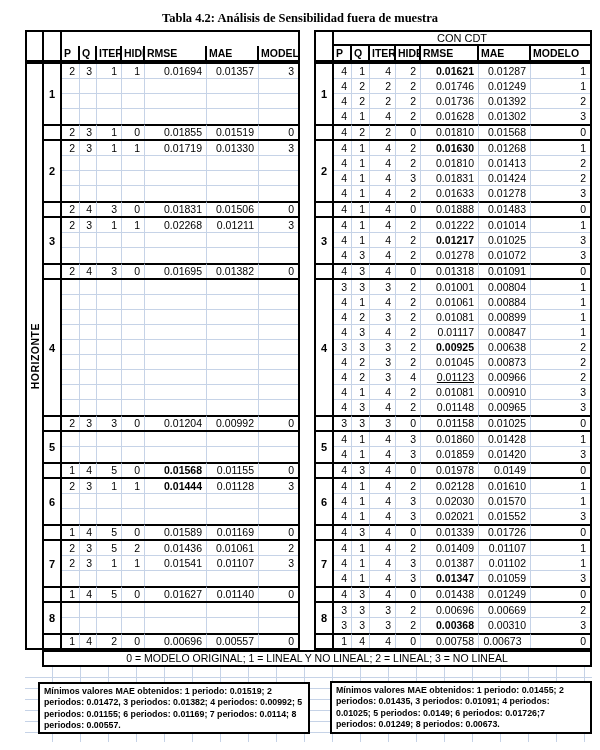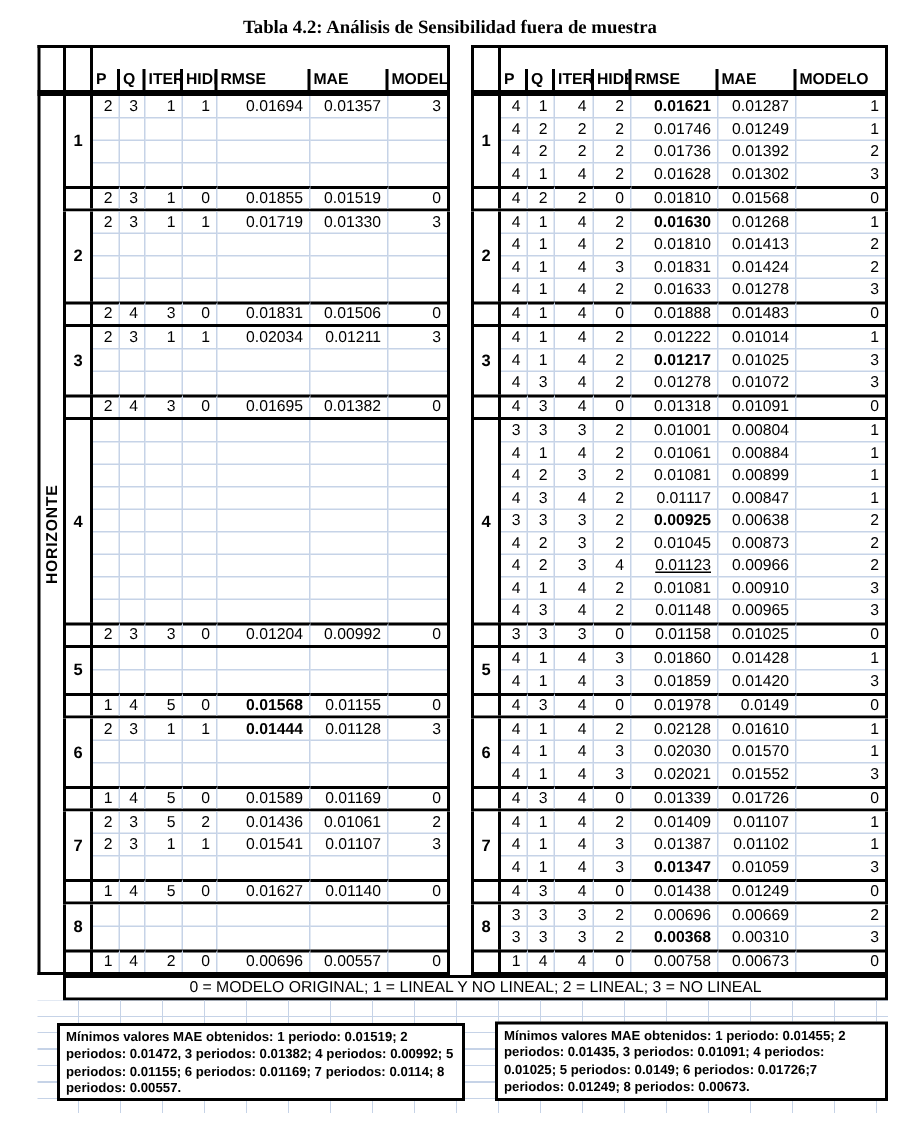--- a/index.html
+++ b/index.html
@@ -189,21 +189,21 @@
         <div class="c m0 lrow" style="grid-area: 5 / 7;">0.01506</div>
         <div class="c lcol m0 lrow" style="grid-area: 5 / 8;">0</div>
       </div>
       <div class="block" style="grid-template-columns: 18px 18px 17px 25px 23px 62px 52px 39px;">
         <div class="hlab" style="grid-area: 1 / 1 / span 3;">3</div>
         <div class="hlast" style="grid-area: 4 / 1;"></div>
         <div class="c" style="grid-area: 1 / 2;">2</div>
         <div class="c" style="grid-area: 1 / 3;">3</div>
         <div class="c" style="grid-area: 1 / 4;">1</div>
         <div class="c" style="grid-area: 1 / 5;">1</div>
-        <div class="c" style="grid-area: 1 / 6;">0.02034</div>
+        <div class="c" style="grid-area: 1 / 6;">0.02268</div>
         <div class="c" style="grid-area: 1 / 7;">0.01211</div>
         <div class="c lcol" style="grid-area: 1 / 8;">3</div>
         <div class="c" style="grid-area: 2 / 2;"></div>
         <div class="c" style="grid-area: 2 / 3;"></div>
         <div class="c" style="grid-area: 2 / 4;"></div>
         <div class="c" style="grid-area: 2 / 5;"></div>
         <div class="c" style="grid-area: 2 / 6;"></div>
         <div class="c" style="grid-area: 2 / 7;"></div>
         <div class="c lcol" style="grid-area: 2 / 8;"></div>
         <div class="c pb" style="grid-area: 3 / 2;"></div>
@@ -407,20 +407,21 @@
         <div class="c m0 lrow" style="grid-area: 3 / 5;">0</div>
         <div class="c m0 lrow" style="grid-area: 3 / 6;">0.00696</div>
         <div class="c m0 lrow" style="grid-area: 3 / 7;">0.00557</div>
         <div class="c lcol m0 lrow" style="grid-area: 3 / 8;">0</div>
       </div>
     </div>
   </div>
 <div id="table-right" class="tblwrap" style="left: 314px; width: 278px;">
     <div class="thead" style="grid-template-columns: 18px 18px 18px 26px 25px 58px 52px 59px;">
       <div class="hz-empty" style="grid-area: 1 / 1 / span 2;"></div>
+      <div class="grp">CON CDT</div>
       <div class="hc" style="grid-area: 2 / 2;">P</div>
       <div class="hc" style="grid-area: 2 / 3;">Q</div>
       <div class="hc" style="grid-area: 2 / 4;">ITER</div>
       <div class="hc" style="grid-area: 2 / 5;">HIDE</div>
       <div class="hc" style="grid-area: 2 / 6;">RMSE</div>
       <div class="hc" style="grid-area: 2 / 7;">MAE</div>
       <div class="hc lcol" style="grid-area: 2 / 8;">MODELO</div>
     </div>
     <div class="tbody">
       <div class="block first" style="grid-template-columns: 18px 18px 18px 26px 25px 58px 52px 59px;">
@@ -711,21 +712,21 @@
         <div class="c pb" style="grid-area: 2 / 4;">3</div>
         <div class="c pb" style="grid-area: 2 / 5;">2</div>
         <div class="c pb bold" style="grid-area: 2 / 6;">0.00368</div>
         <div class="c pb" style="grid-area: 2 / 7;">0.00310</div>
         <div class="c lcol pb" style="grid-area: 2 / 8;">3</div>
         <div class="c m0 lrow" style="grid-area: 3 / 2;">1</div>
         <div class="c m0 lrow" style="grid-area: 3 / 3;">4</div>
         <div class="c m0 lrow" style="grid-area: 3 / 4;">4</div>
         <div class="c m0 lrow" style="grid-area: 3 / 5;">0</div>
         <div class="c m0 lrow" style="grid-area: 3 / 6;">0.00758</div>
-        <div class="c m0 lrow" style="grid-area: 3 / 7;">0.00673</div>
+        <div class="c m0 lrow" style="grid-area: 3 / 7; text-align: center;">0.00673</div>
         <div class="c lcol m0 lrow" style="grid-area: 3 / 8;">0</div>
       </div>
     </div>
   </div>
 
 <div class="legend">0 = MODELO ORIGINAL; 1 = LINEAL Y NO LINEAL; 2 = LINEAL; 3 = NO LINEAL</div>
 
 <div class="gridstrip"></div>
 
 <div class="note note-left">Mínimos valores MAE obtenidos: 1 periodo: 0.01519; 2 periodos: 0.01472, 3 periodos: 0.01382; 4 periodos: 0.00992; 5 periodos: 0.01155; 6 periodos: 0.01169; 7 periodos: 0.0114; 8 periodos: 0.00557.</div>

